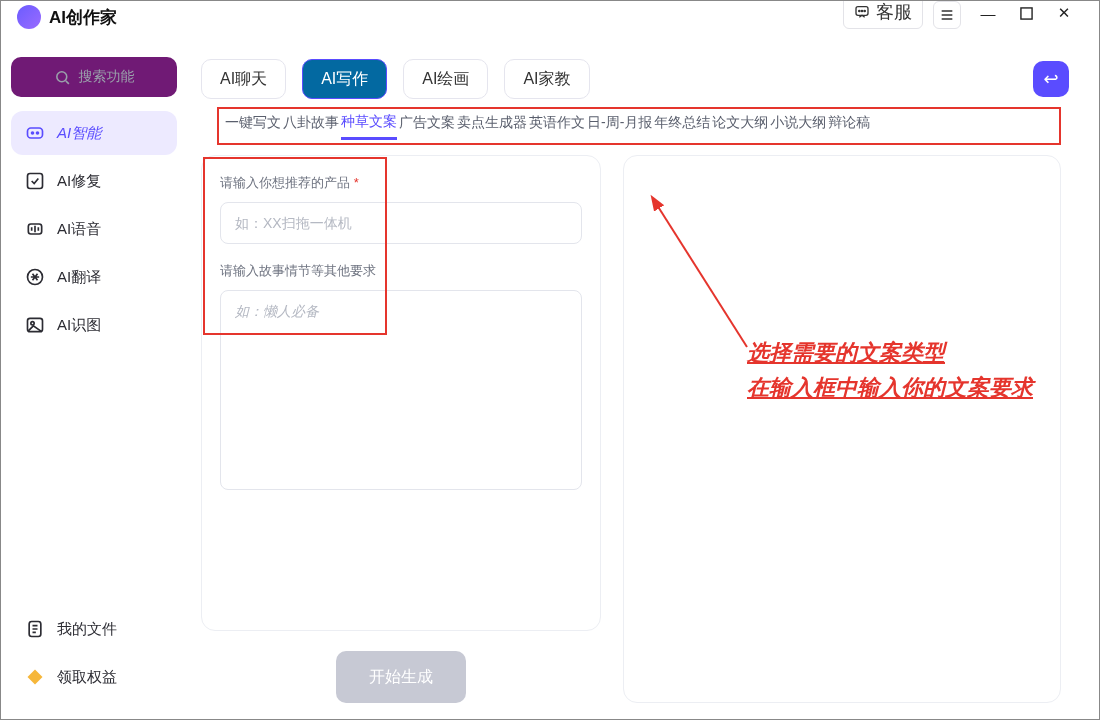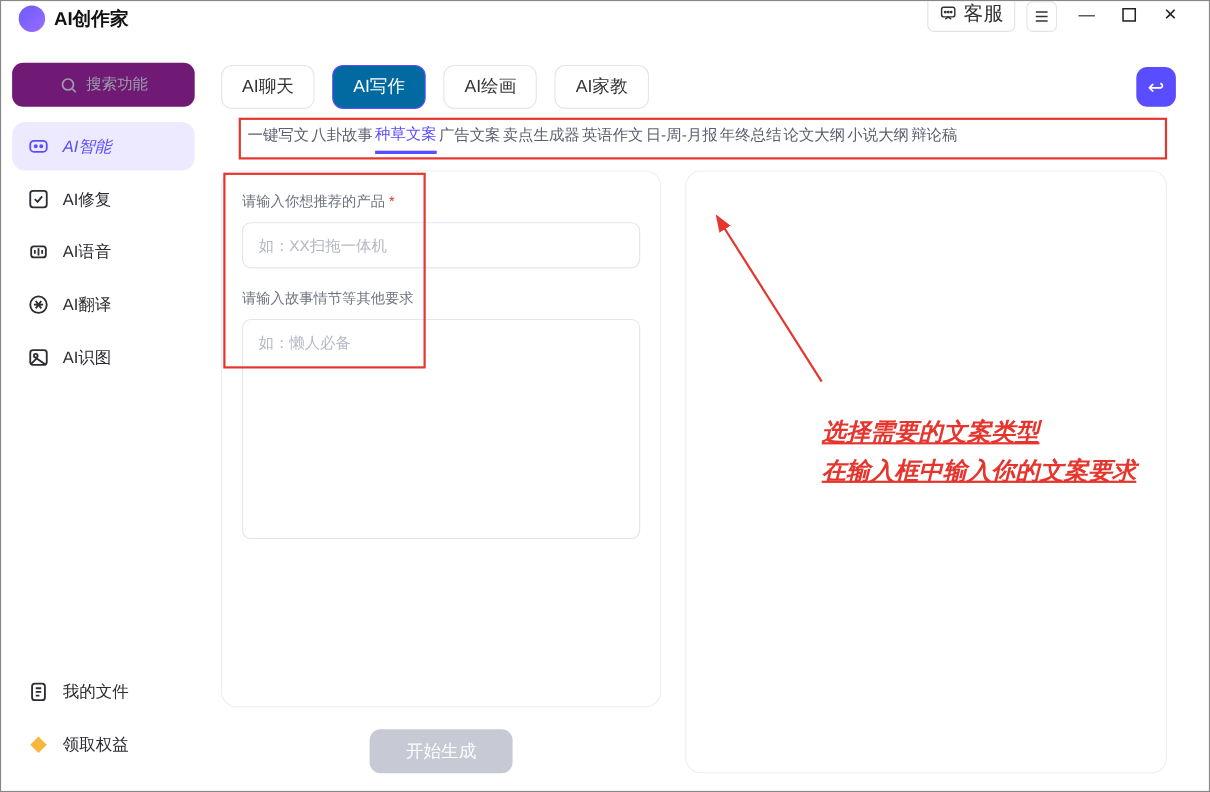--- a/index.html
+++ b/index.html
@@ -38,27 +38,27 @@
     
     
     .cols { display:flex; gap:22px; padding: 0 22px 0 14px; flex:1; }
     .card { flex:1; background:#fff; border:1px solid #eceef3; border-radius:14px; padding:18px 18px; position:relative; min-height:430px;}
     .card.right { background:#fff; }
     .form-highlight { position:absolute; top:0; left:0; width:184px; height:178px; border:2px solid #e5352d; pointer-events:none; transform: translate(1px,1px);}
     .label { font-size:13px; color:#6e7380; margin-bottom:10px; }
     .req { color:#e5352d; }
     .input { width:100%; height:42px; border:1px solid #e3e5ec; border-radius:8px; padding:12px 14px; font-size:14px; color:#333; margin-bottom:18px;}
     .input::placeholder { color:#b5b9c3; }
-    .textarea { width:100%; height:200px; border:1px solid #e3e5ec; border-radius:8px; padding:12px 14px; font-size:14px; color:#333; resize:none;}
+    .textarea { width:100%; height:200px; border:1px solid #e3e5ec; border-radius:8px; padding:12px 14px; font-size:14px; color:#333; resize:none;font-style:italic;}
     .textarea::placeholder { color:#b5b9c3; }
-    .gen-btn { display:block; margin:20px auto 0; width:130px; height:40px; border-radius:10px; border:none; background:#c7c9d4; color:#fff; font-size:16px; cursor:pointer;}
+    .gen-btn { display:block; margin:20px auto 0; width:130px; height:52px; border-radius:10px; border:none; background:#c7c9d4; color:#fff; font-size:16px; cursor:pointer;}
     
     
     .anno { position:absolute; color:#e5352d; font-style:italic; font-size:22px; font-weight:600; text-decoration:underline; line-height:1.6; pointer-events:none;}
-    .anno-text { left:560px; top:290px;margin-top:40px; }
+    .anno-text { left:560px; top:290px; }
     
     svg { display:block; }
   </style>
 </head>
 <body>
 
 <div class="titlebar">
   <div class="app-logo"></div>
   <div class="app-title">AI创作家</div>
   <div class="titlebar-spacer"></div>

